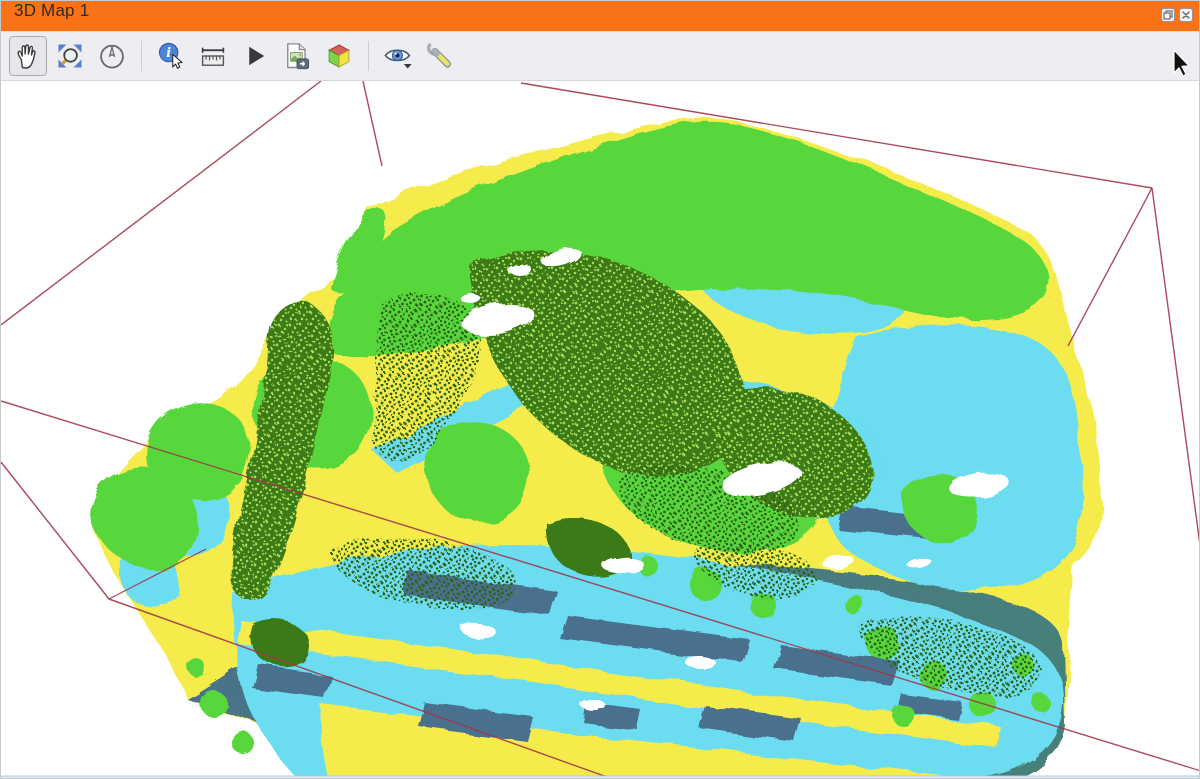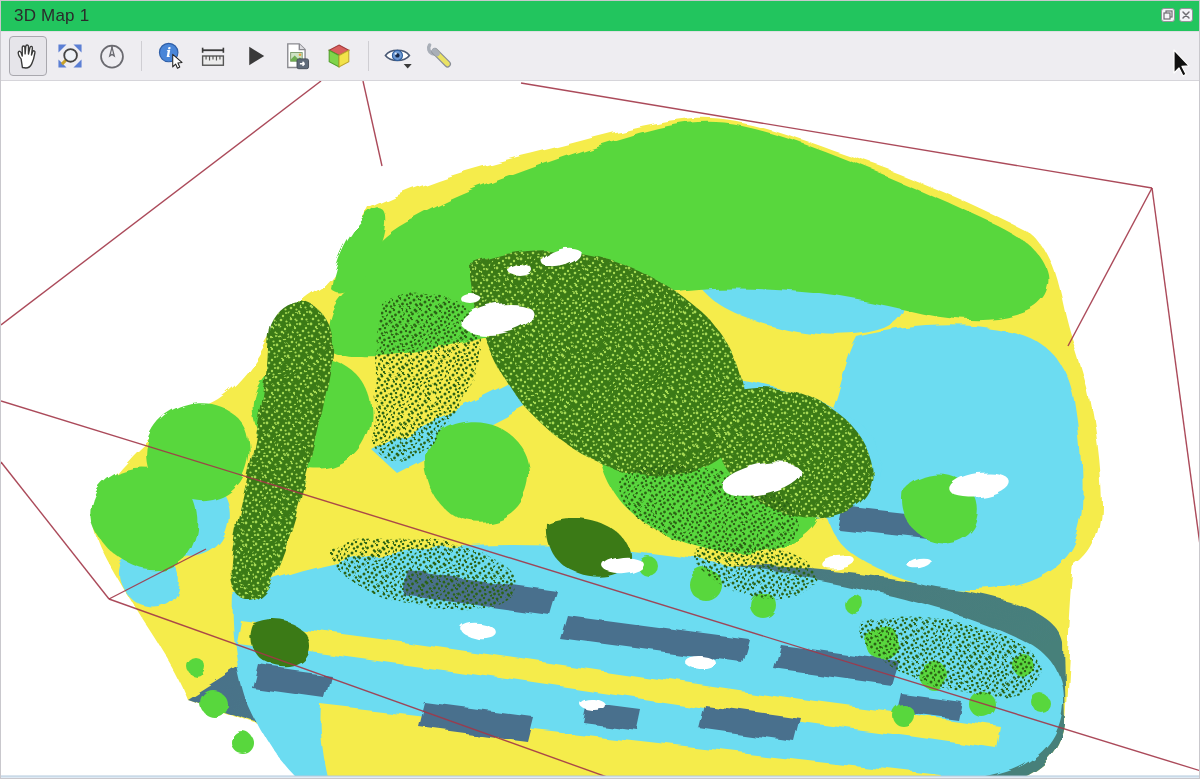--- a/index.html
+++ b/index.html
@@ -2,22 +2,22 @@
 <html><head>
 <meta charset="utf-8">
 <style>
   html,body{margin:0;padding:0;background:#ffffff;}
   .window{
     position:relative;width:1200px;height:779px;overflow:hidden;
     font-family:"Liberation Sans","DejaVu Sans",sans-serif;
     background:#ffffff;border:1px solid #c9c8cd;box-sizing:border-box;
   }
   .titlebar{
-    position:relative;height:30px;background:#22c55e;
-    border-bottom:1px solid #e0dfe4;display:flex;align-items:center;
+    position:relative;height:30px;background:#f97316;
+    border-bottom:1px solid #e0dfe4;display:flex;
   }
   .titlebar-text{
     padding-left:13px;font-size:17px;color:#2b2b2b;letter-spacing:.2px;
   }
   .win-controls{position:absolute;right:6px;top:7px;display:flex;gap:4px;}
   .win-btn{
     width:14px;height:14px;border:1px solid #95949a;border-radius:3px;
     background:#f4f3f7;display:flex;align-items:center;justify-content:center;
     padding:0;cursor:default;box-sizing:border-box;
   }

